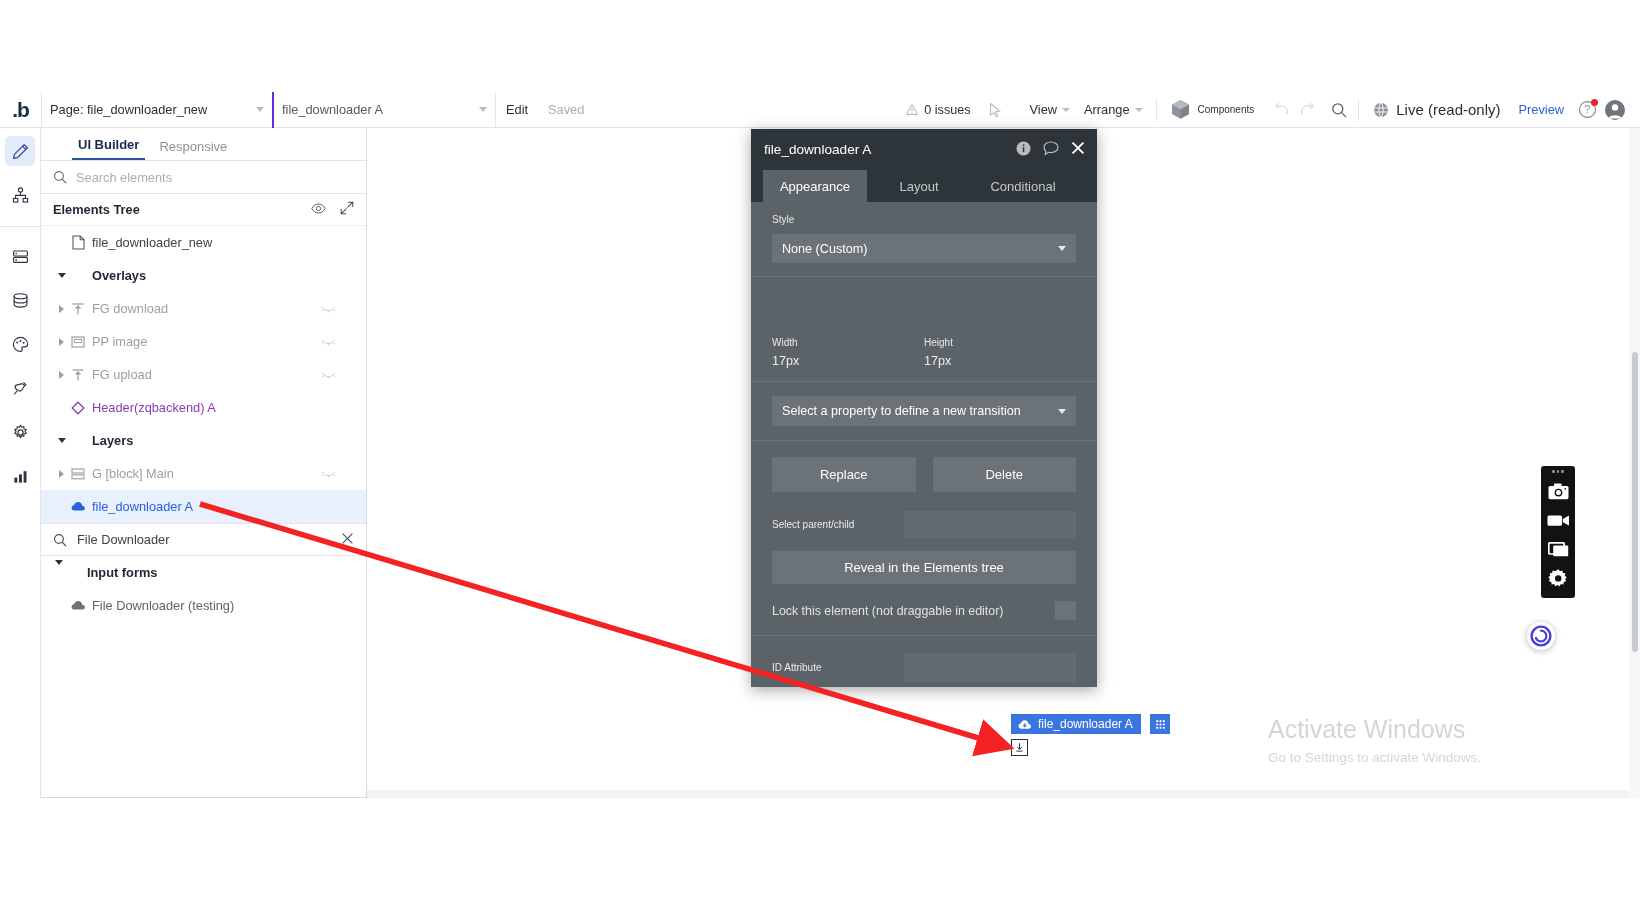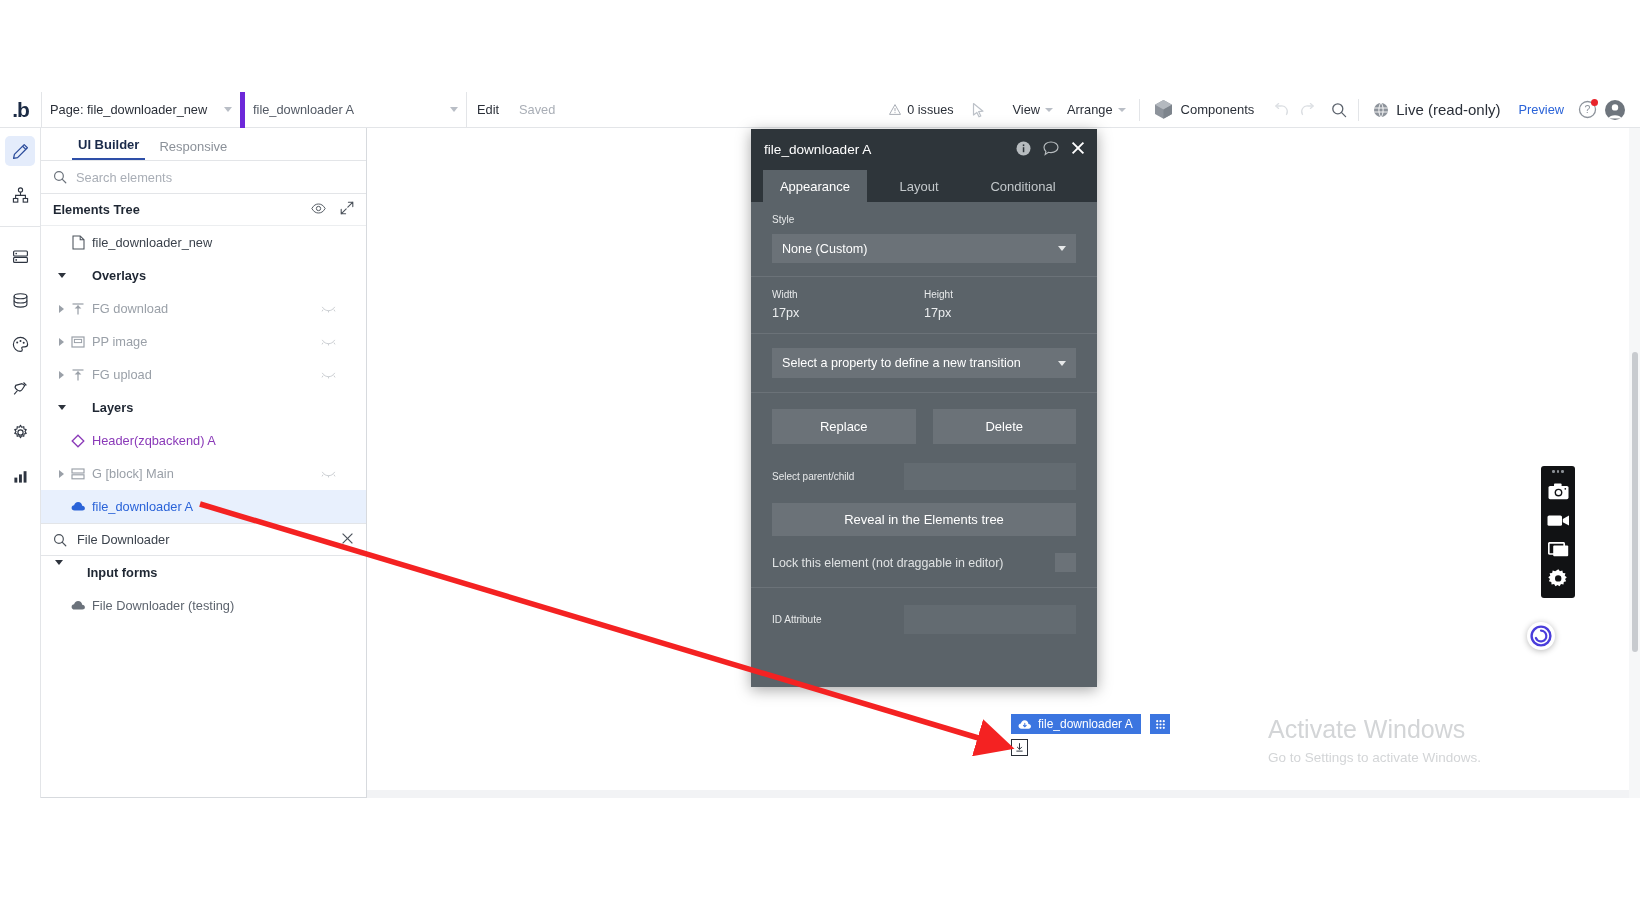--- a/index.html
+++ b/index.html
@@ -15,21 +15,21 @@
   .topbar {
     position: absolute; left: 0; top: 92px; width: 1640px; height: 36px;
     background: #fff; border-bottom: 1px solid #e3e5e8;
     display: flex; align-items: center;
   }
   .logo-cell {
     width: 41px; height: 36px; display: flex; align-items: center; justify-content: center;
     font-size: 21px; font-weight: 700; color: #1c2b45; letter-spacing: -1px;
   }
   .page-select {
-    width: 204px; height: 36px; border-left: 1px solid #e3e5e8; border-right: 5px solid #6d28d9;
+    width: 233px; height: 36px; border-left: 1px solid #e3e5e8; border-right: 2px solid #6d28d9;
     display: flex; align-items: center; padding: 0 8px 0 8px; position: relative;
   }
   .page-select .sel-text { font-size: 12.8px; color: #2a2f38; white-space: nowrap; }
   .caret {
     width: 0; height: 0; border-left: 4.5px solid transparent; border-right: 4.5px solid transparent;
     border-top: 5px solid #b9bec6; margin-left: auto;
   }
   .elem-select {
     width: 222px; height: 36px; border-right: 1px solid #e3e5e8;
     display: flex; align-items: center; padding: 0 8px;
@@ -44,21 +44,21 @@
   .tb-group { display: flex; align-items: center; height: 36px; }
   .divider-v { width: 1px; height: 22px; background: #e3e5e8; margin: 0 6px; }
   .issues { display: flex; align-items: center; gap: 6px; font-size: 12.6px; color: #2a2f38; }
   .warn-tri { width: 12px; height: 11px; display: block; }
   .icon-btn { display: flex; align-items: center; justify-content: center; width: 26px; height: 26px; cursor: pointer; }
   .menu-link { display: flex; align-items: center; gap: 5px; font-size: 12.8px; color: #2a2f38; padding: 0 7px; cursor: pointer; }
   .menu-link .mini-caret {
     width: 0; height: 0; border-left: 4px solid transparent; border-right: 4px solid transparent;
     border-top: 4.5px solid #b9bec6;
   }
-  .components-btn { display: flex; align-items: center; gap: 8px; font-size: 13px; color: #2a2f38; padding: 0 8px; cursor: pointer; }
+  .components-btn { display: flex; align-items: center; gap: 8px; font-size: 10px; color: #2a2f38; padding: 0 8px; cursor: pointer; }
   .live-btn { display: flex; align-items: center; gap: 7px; font-size: 15px; color: #2a2f38; padding: 0 8px; cursor: pointer; }
   .preview-btn { font-size: 12.8px; color: #2a63d8; padding: 0 10px; cursor: pointer; }
   .help-btn { position: relative; width: 26px; height: 26px; display: flex; align-items: center; justify-content: center; cursor: pointer; }
   .help-dot { position: absolute; top: 2px; right: 2px; width: 7px; height: 7px; border-radius: 50%; background: #e8242b; }
   .avatar-btn { width: 30px; height: 30px; display: flex; align-items: center; justify-content: center; margin-right: 10px; cursor: pointer; }
 
   
   .rail {
     position: absolute; left: 0; top: 128px; width: 41px; height: 670px;
     background: #fff; border-right: 1px solid #e3e5e8;
@@ -169,21 +169,21 @@
   .lbl-sm { font-size: 12.4px; color: #dfe2e3; }
   .select-dark {
     margin-top: 9px; height: 29px; background: #6b7278; display: flex; align-items: center;
     padding: 0 10px; color: #fff; font-size: 12.6px; cursor: pointer;
   }
   .select-dark .caret-w {
     width: 0; height: 0; margin-left: auto;
     border-left: 4.5px solid transparent; border-right: 4.5px solid transparent; border-top: 5px solid #e6e8e9;
   }
   .dims { display: flex; }
-  .dim-col { flex: 1 1 0; }
+  .dim-col { flex: 1 1 0; margin-top: 48px; }
   .dim-val { font-size: 12.6px; color: #eceeef; margin-top: 6px; }
   .btn-row { display: flex; gap: 17px; }
   .dbtn {
     flex: 1 1 0; height: 35px; background: #6b7278; color: #fff; font-size: 13px;
     display: flex; align-items: center; justify-content: center; cursor: pointer;
   }
   .row-lbl-field { display: flex; align-items: center; }
   .row-lbl-field .lbl { flex: 0 0 auto; }
   .field-dark {
     margin-left: auto; width: 172px; height: 27px; background: #636b71;
@@ -511,35 +511,35 @@
         <svg width="15" height="9" viewBox="0 0 16 10">
           <path d="M1 3.2 C3.2 6.4 5.4 7.4 8 7.4 C10.6 7.4 12.8 6.4 15 3.2" fill="none" stroke="#9aa0a8" stroke-width="1.05"></path>
           <line x1="2" y1="6.2" x2="0.8" y2="8.2" stroke="#9aa0a8" stroke-width="1.05"></line>
           <line x1="14" y1="6.2" x2="15.2" y2="8.2" stroke="#9aa0a8" stroke-width="1.05"></line>
           <line x1="8" y1="7.4" x2="8" y2="9.4" stroke="#9aa0a8" stroke-width="1.05"></line>
         </svg>
       </span>
     </div>
 
     <div class="trow">
-      <span class="disclosure">
-          <span class="tri-down"></span>
-        </span>
-      <span class="ticon"></span>
-      <span class="tlabel bold">Layers</span>
-    </div>
-
-    <div class="trow">
       <span class="disclosure"></span>
       <span class="ticon">
         <svg width="14" height="14" viewBox="0 0 14 14">
           <path d="M7 1.2 L12.8 7 L7 12.8 L1.2 7 Z" fill="none" stroke="#8a39b8" stroke-width="1.3"></path>
         </svg>
       </span>
       <span class="tlabel purple">Header(zqbackend) A</span>
+    </div>
+
+    <div class="trow">
+      <span class="disclosure">
+          <span class="tri-down"></span>
+        </span>
+      <span class="ticon"></span>
+      <span class="tlabel bold">Layers</span>
     </div>
 
     <div class="trow">
       <span class="disclosure">
           <span class="tri-right"></span>
         </span>
       <span class="ticon">
         <svg width="14" height="12" viewBox="0 0 14 12">
           <rect x="1" y="1" width="12" height="4" fill="none" stroke="#9aa0a8" stroke-width="1.15"></rect>
           <rect x="1" y="6.8" width="12" height="4" fill="none" stroke="#9aa0a8" stroke-width="1.15"></rect>

